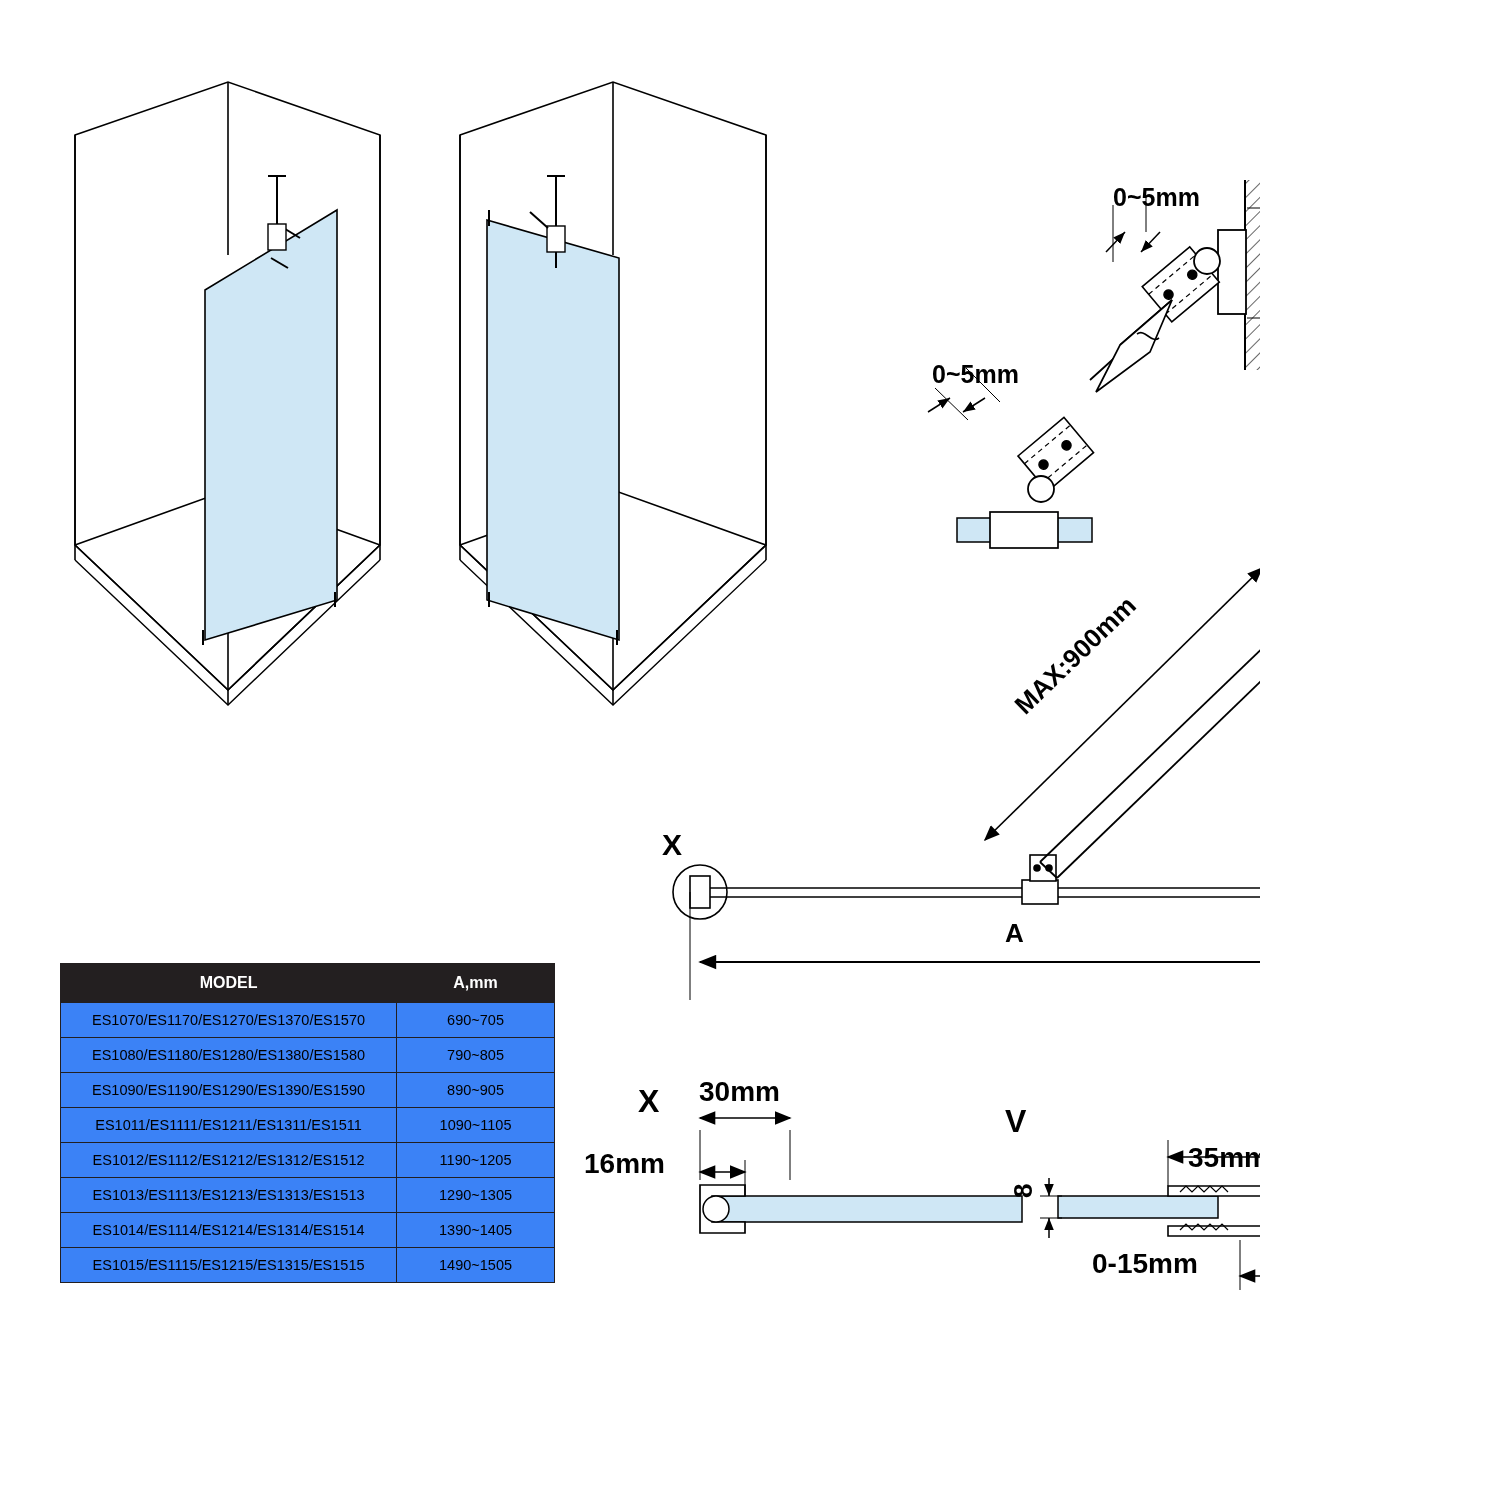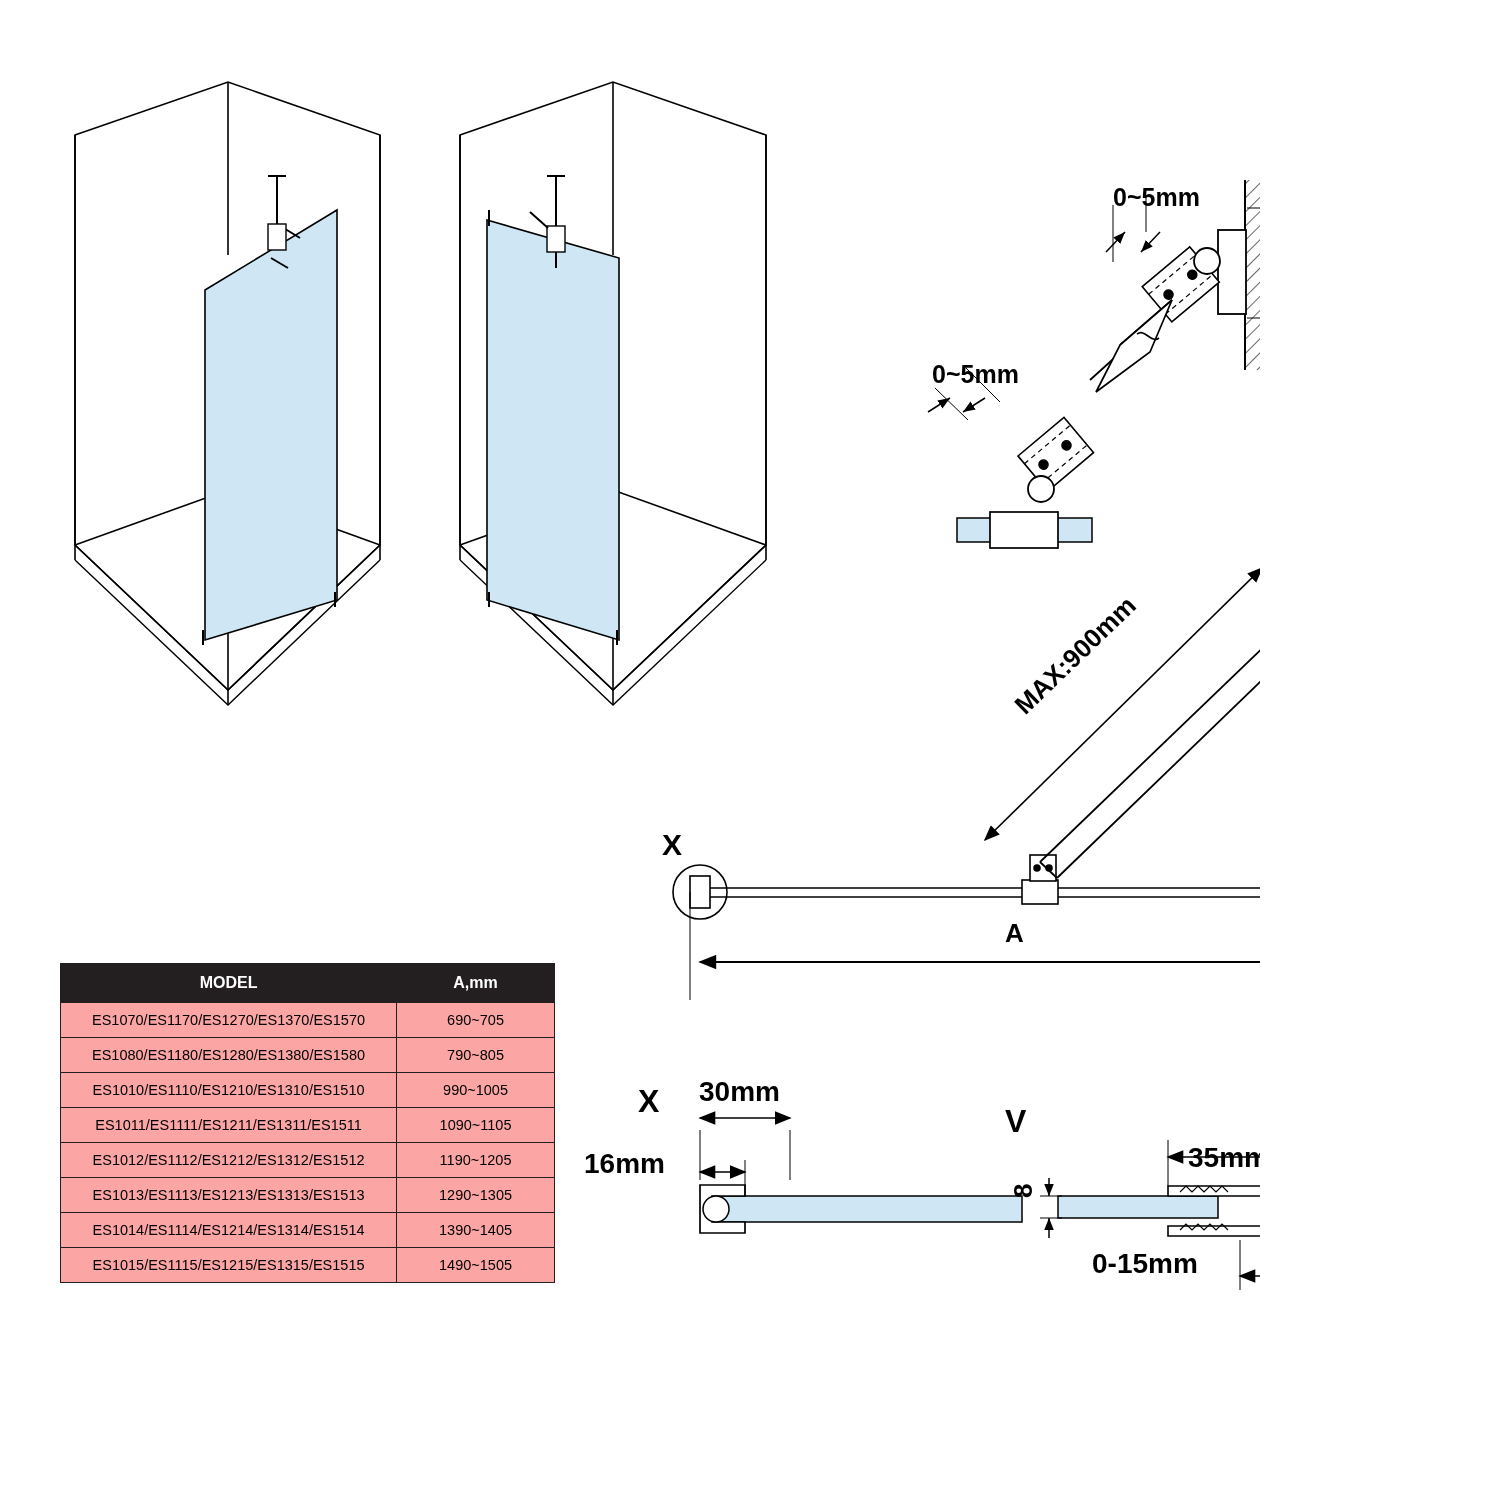--- a/index.html
+++ b/index.html
@@ -50,21 +50,21 @@
     padding: 10px 4px;
     border: 1px solid #231f20;
     text-align: center;
   }
   #spec-table td {
     border: 1px solid #231f20;
     font-size: 14.5px;
     color: #000000;
     padding: 9px 4px;
     text-align: center;
-    background: #fca5a5;
+    background: #3b82f6;
   }
   #spec-table td.model {
     text-align: center;
   }
   .col-model { width: 335px; }
   .col-a { width: 160px; }
 </style>
 </head>
 <body>
 
@@ -308,22 +308,22 @@
     <tbody>
       <tr>
         <td class="model">ES1070/ES1170/ES1270/ES1370/ES1570</td>
         <td>690~705</td>
       </tr>
       <tr>
         <td class="model">ES1080/ES1180/ES1280/ES1380/ES1580</td>
         <td>790~805</td>
       </tr>
       <tr>
-        <td class="model">ES1010/ES1110/ES1210/ES1310/ES1510</td>
-        <td>990~1005</td>
+        <td class="model">ES1090/ES1190/ES1290/ES1390/ES1590</td>
+        <td>890~905</td>
       </tr>
       <tr>
         <td class="model">ES1011/ES1111/ES1211/ES1311/ES1511</td>
         <td>1090~1105</td>
       </tr>
       <tr>
         <td class="model">ES1012/ES1112/ES1212/ES1312/ES1512</td>
         <td>1190~1205</td>
       </tr>
       <tr>

